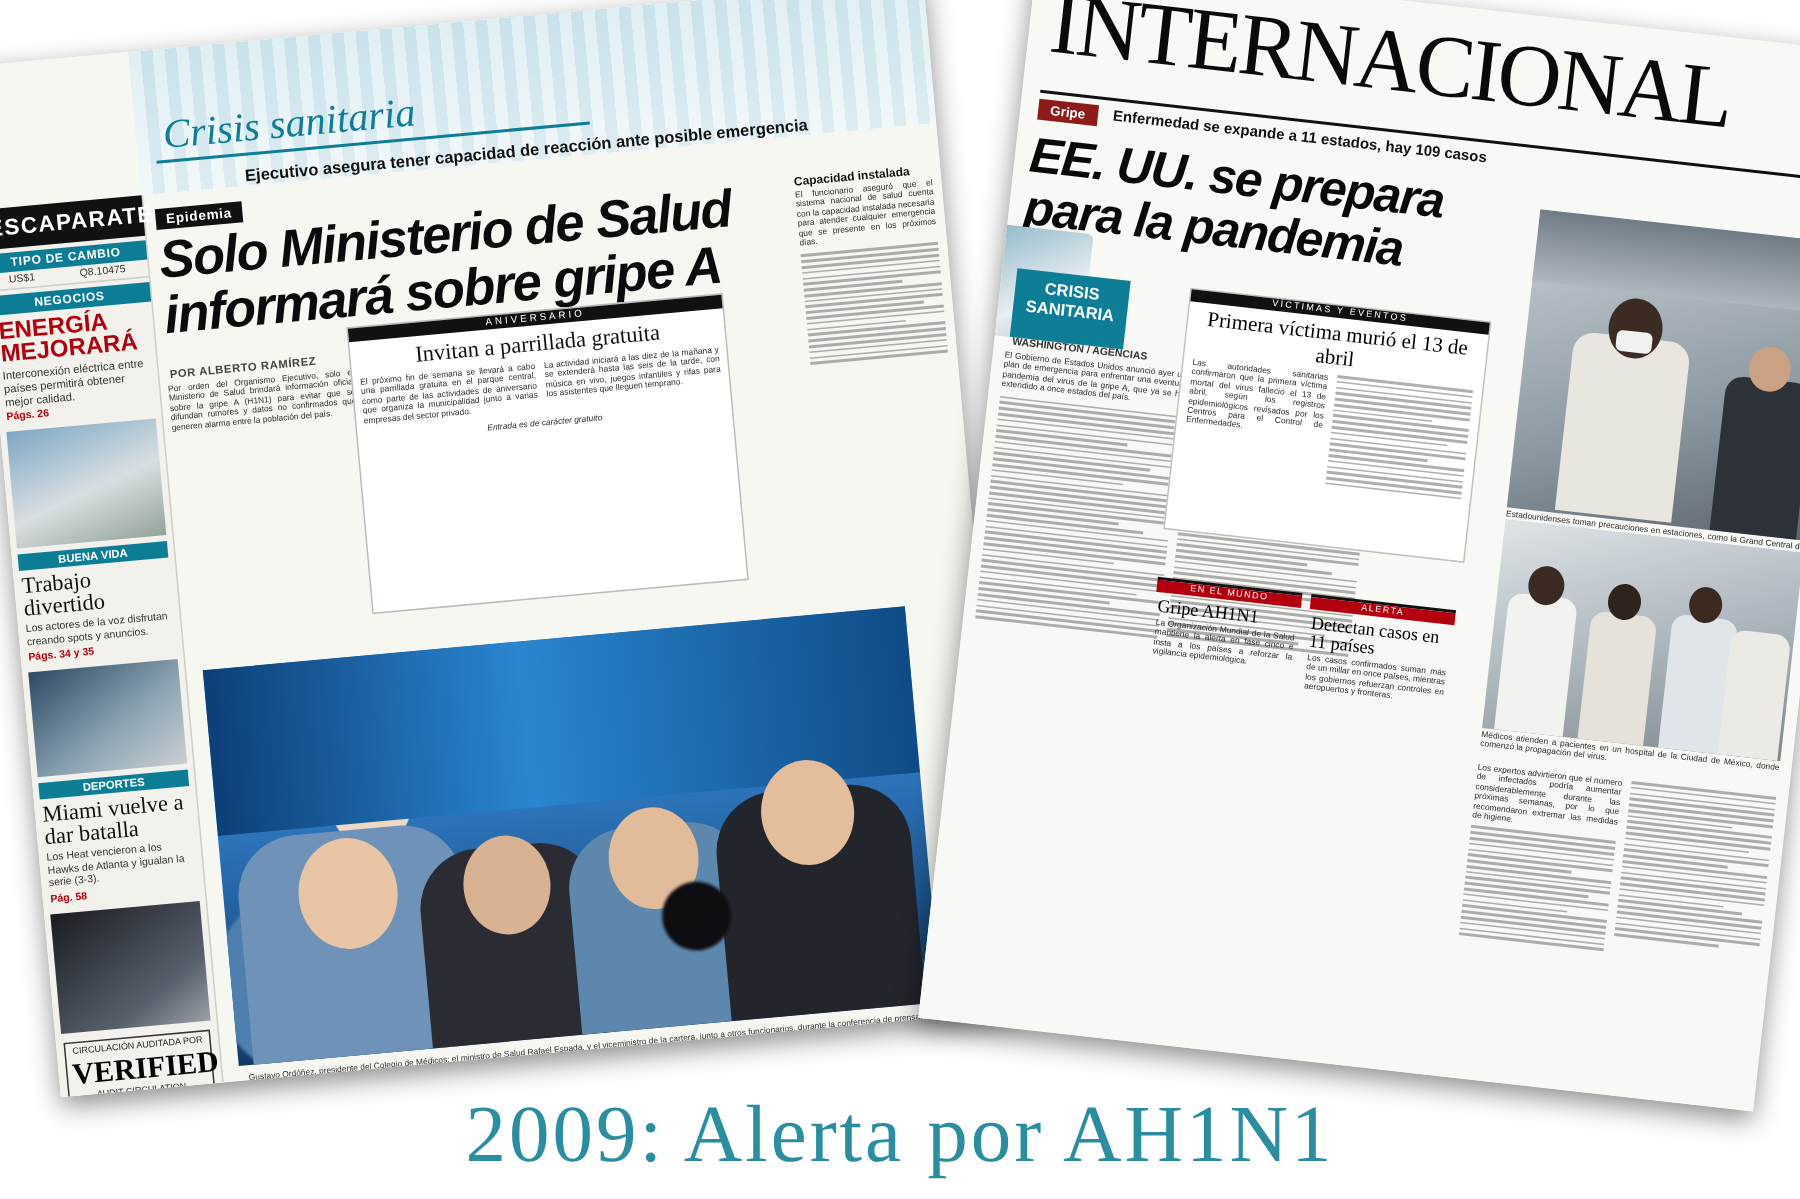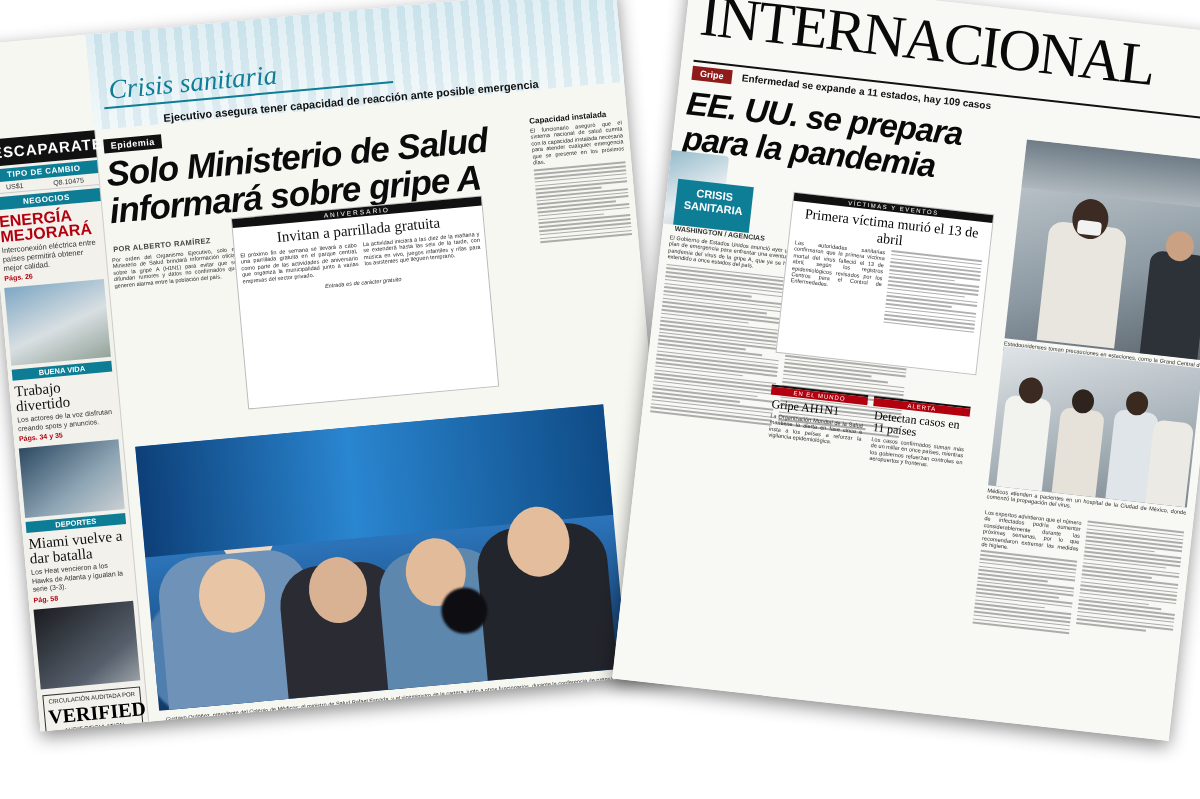--- a/index.html
+++ b/index.html
@@ -461,13 +461,14 @@
               <i></i>
               <i></i>
               <i></i>
           </div>
         </div>
       </div>
 
     </div>
   </div>
 
+  <div class="caption">2009: Alerta por AH1N1</div>
 </div>
 
 </body></html>

